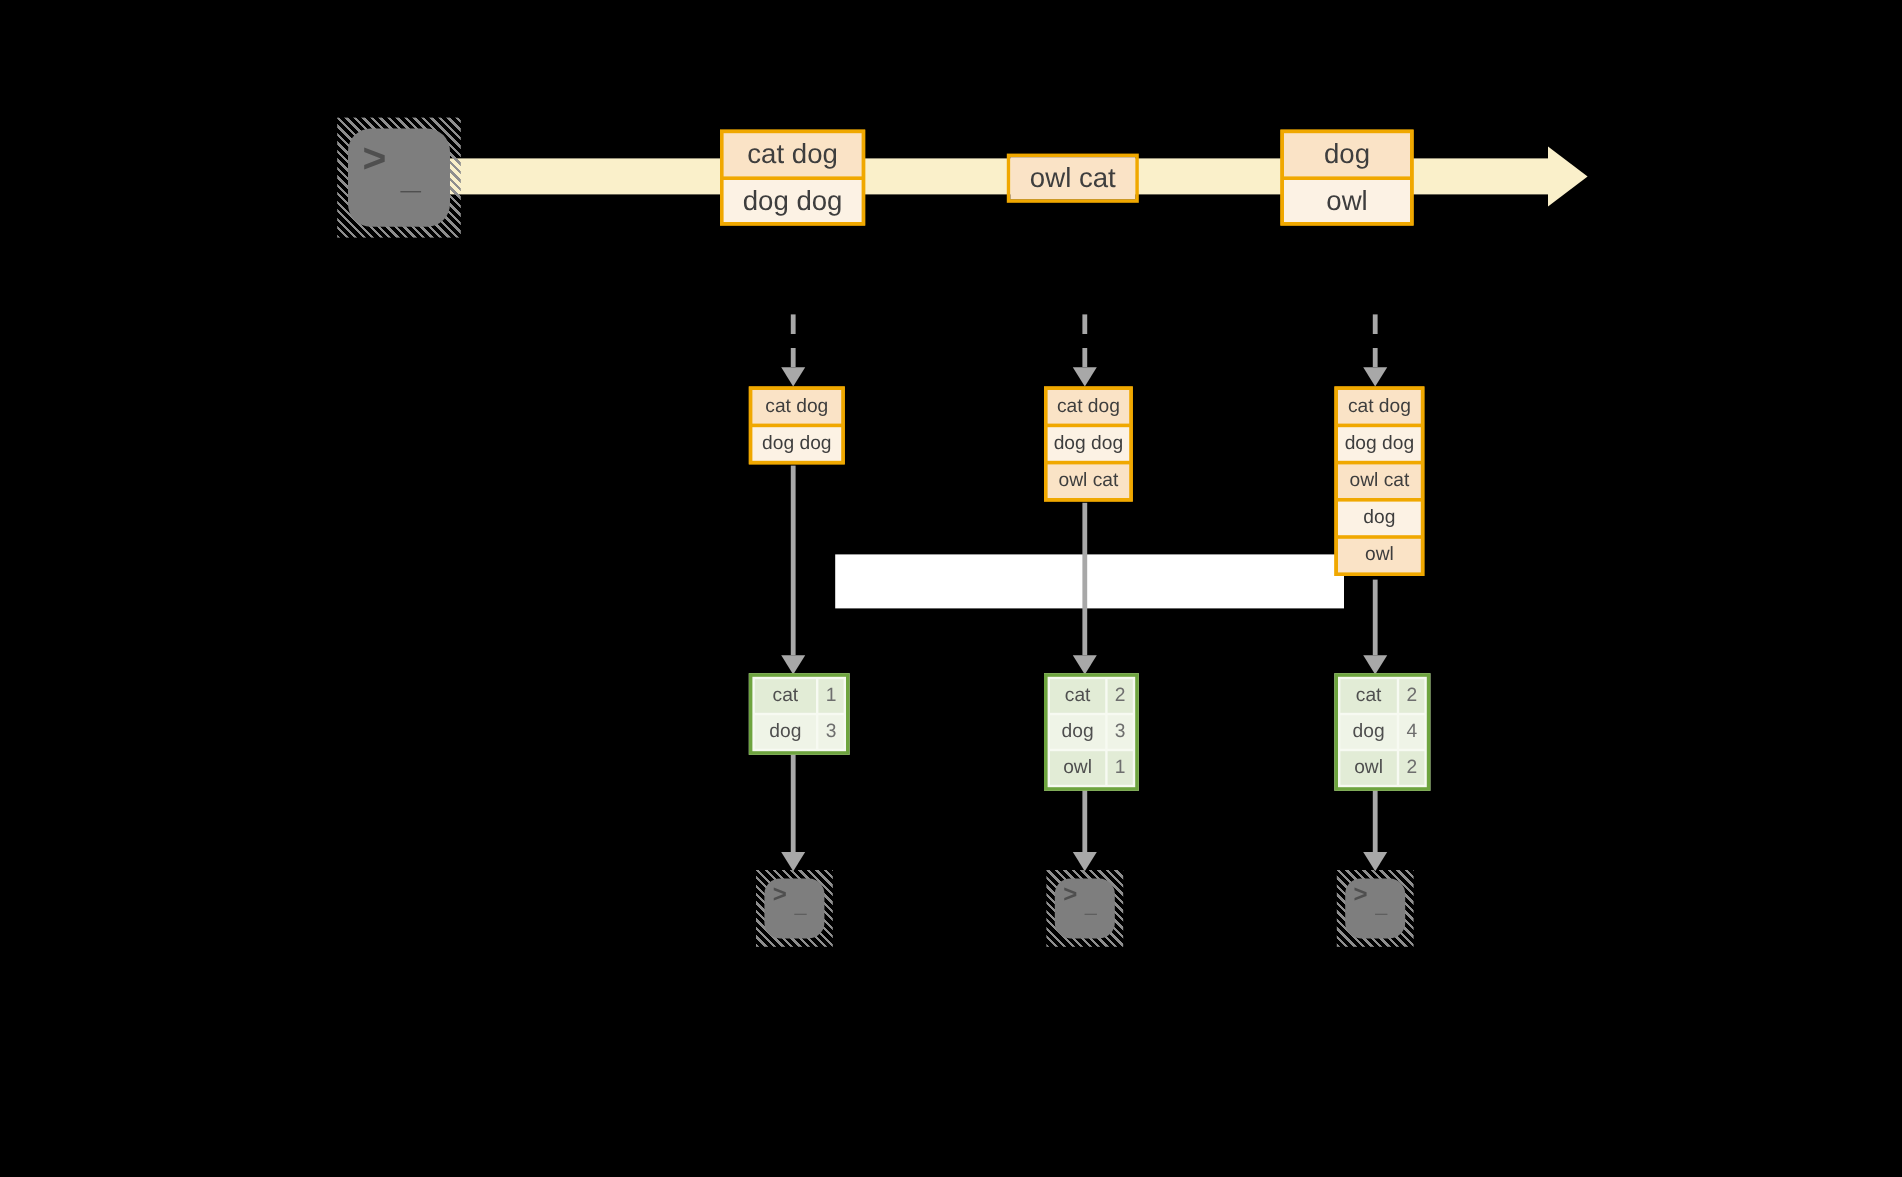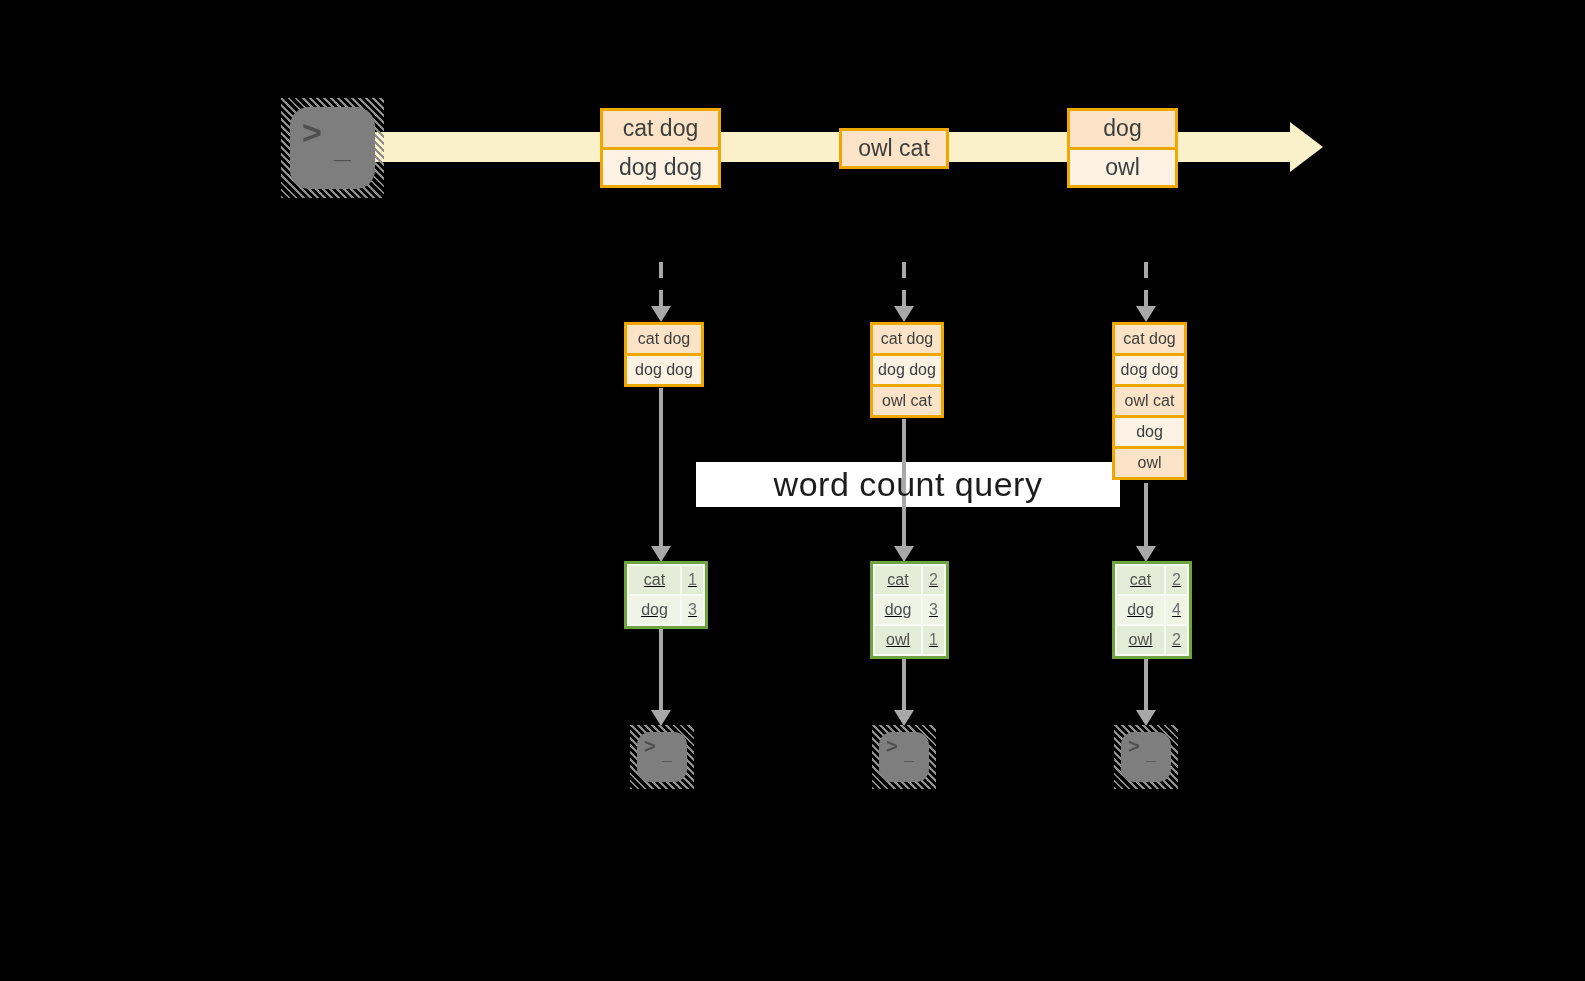--- a/index.html
+++ b/index.html
@@ -34,21 +34,21 @@
   .vline{position:absolute;width:4px;background:#A8A8A8;z-index:2;}
   .vline.dashed{background:repeating-linear-gradient(to bottom,#A8A8A8 0 16px,rgba(0,0,0,0) 16px 28px);}
   .vhead{position:absolute;width:0;height:0;z-index:2;
     border-left:10px solid transparent;border-right:10px solid transparent;border-top:16px solid #A8A8A8;}
   
   .banner-bg{position:absolute;left:696px;top:462px;width:424px;height:45px;background:#FFFFFF;z-index:1;}
   .banner-label{position:absolute;left:696px;top:462px;width:424px;height:45px;z-index:3;
     display:flex;align-items:center;justify-content:center;font-size:34px;color:#1D1D1D;letter-spacing:0.5px;}
   
   .gtable{position:absolute;border:3px solid #6EA43F;background:#F7FAF2;padding:2px;display:flex;flex-direction:column;gap:2px;z-index:4;}
-  .grow{display:flex;gap:2px;flex:0 0 28px;text-decoration:underline;}
+  .grow{display:flex;gap:2px;flex:0 0 28px;}
   .gcell{display:flex;align-items:center;justify-content:center;font-size:16px;}
   .gword{flex:1;color:#4F4F4F;}
   .gnum{width:21px;color:#6E6E6E;}
   .ga{background:#E2ECD6;}
   .gb{background:#EFF4E7;}
 </style>
 </head>
 <body>
 
 <div class="canvas">
@@ -93,21 +93,20 @@
   </div>
   <div class="obox obox-stack" style="left:1112px;top:322px;width:69px;">
     <div class="row fa">cat dog</div>
     <div class="row fb">dog dog</div>
     <div class="row fa">owl cat</div>
     <div class="row fb">dog</div>
     <div class="row fa">owl</div>
   </div>
 
   <div class="banner-bg"></div>
-  <div class="banner-label">word count query</div>
 
   <div class="vline" style="left:659px;top:388px;height:158px;"></div>
   <div class="vhead" style="left:651px;top:546px;"></div>
   <div class="vline" style="left:902px;top:419px;height:127px;"></div>
   <div class="vhead" style="left:894px;top:546px;"></div>
   <div class="vline" style="left:1144px;top:483px;height:63px;"></div>
   <div class="vhead" style="left:1136px;top:546px;"></div>
 
   <div class="gtable" style="left:624px;top:561px;width:74px;">
     <div class="grow">

